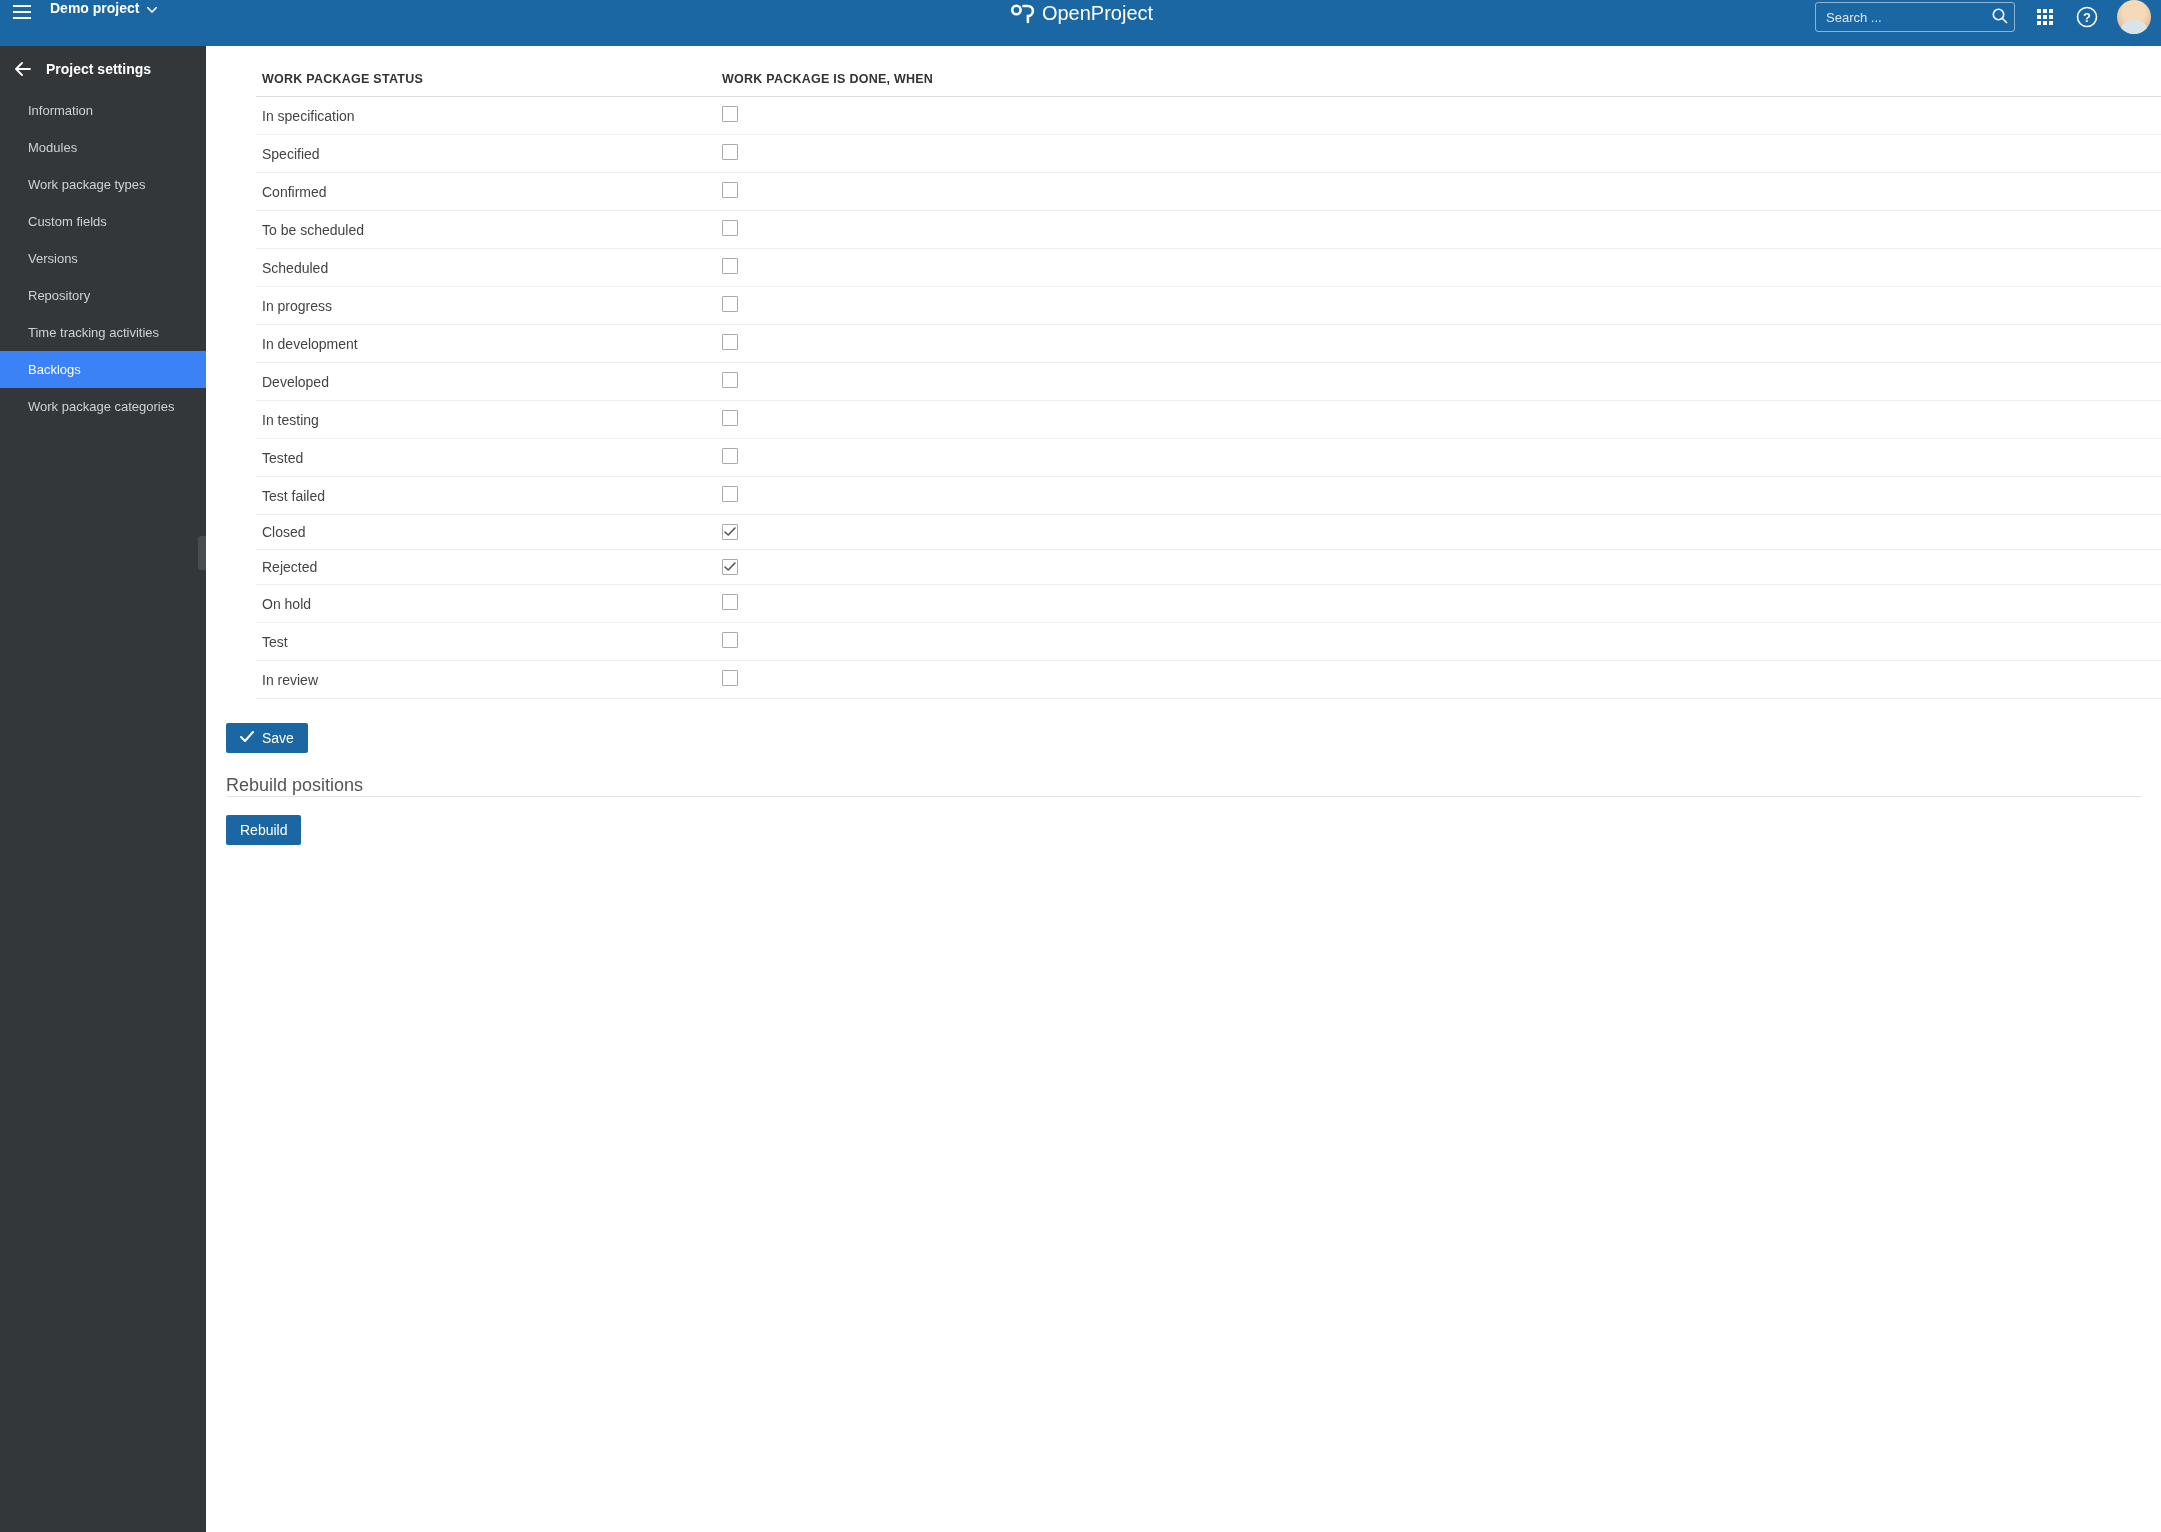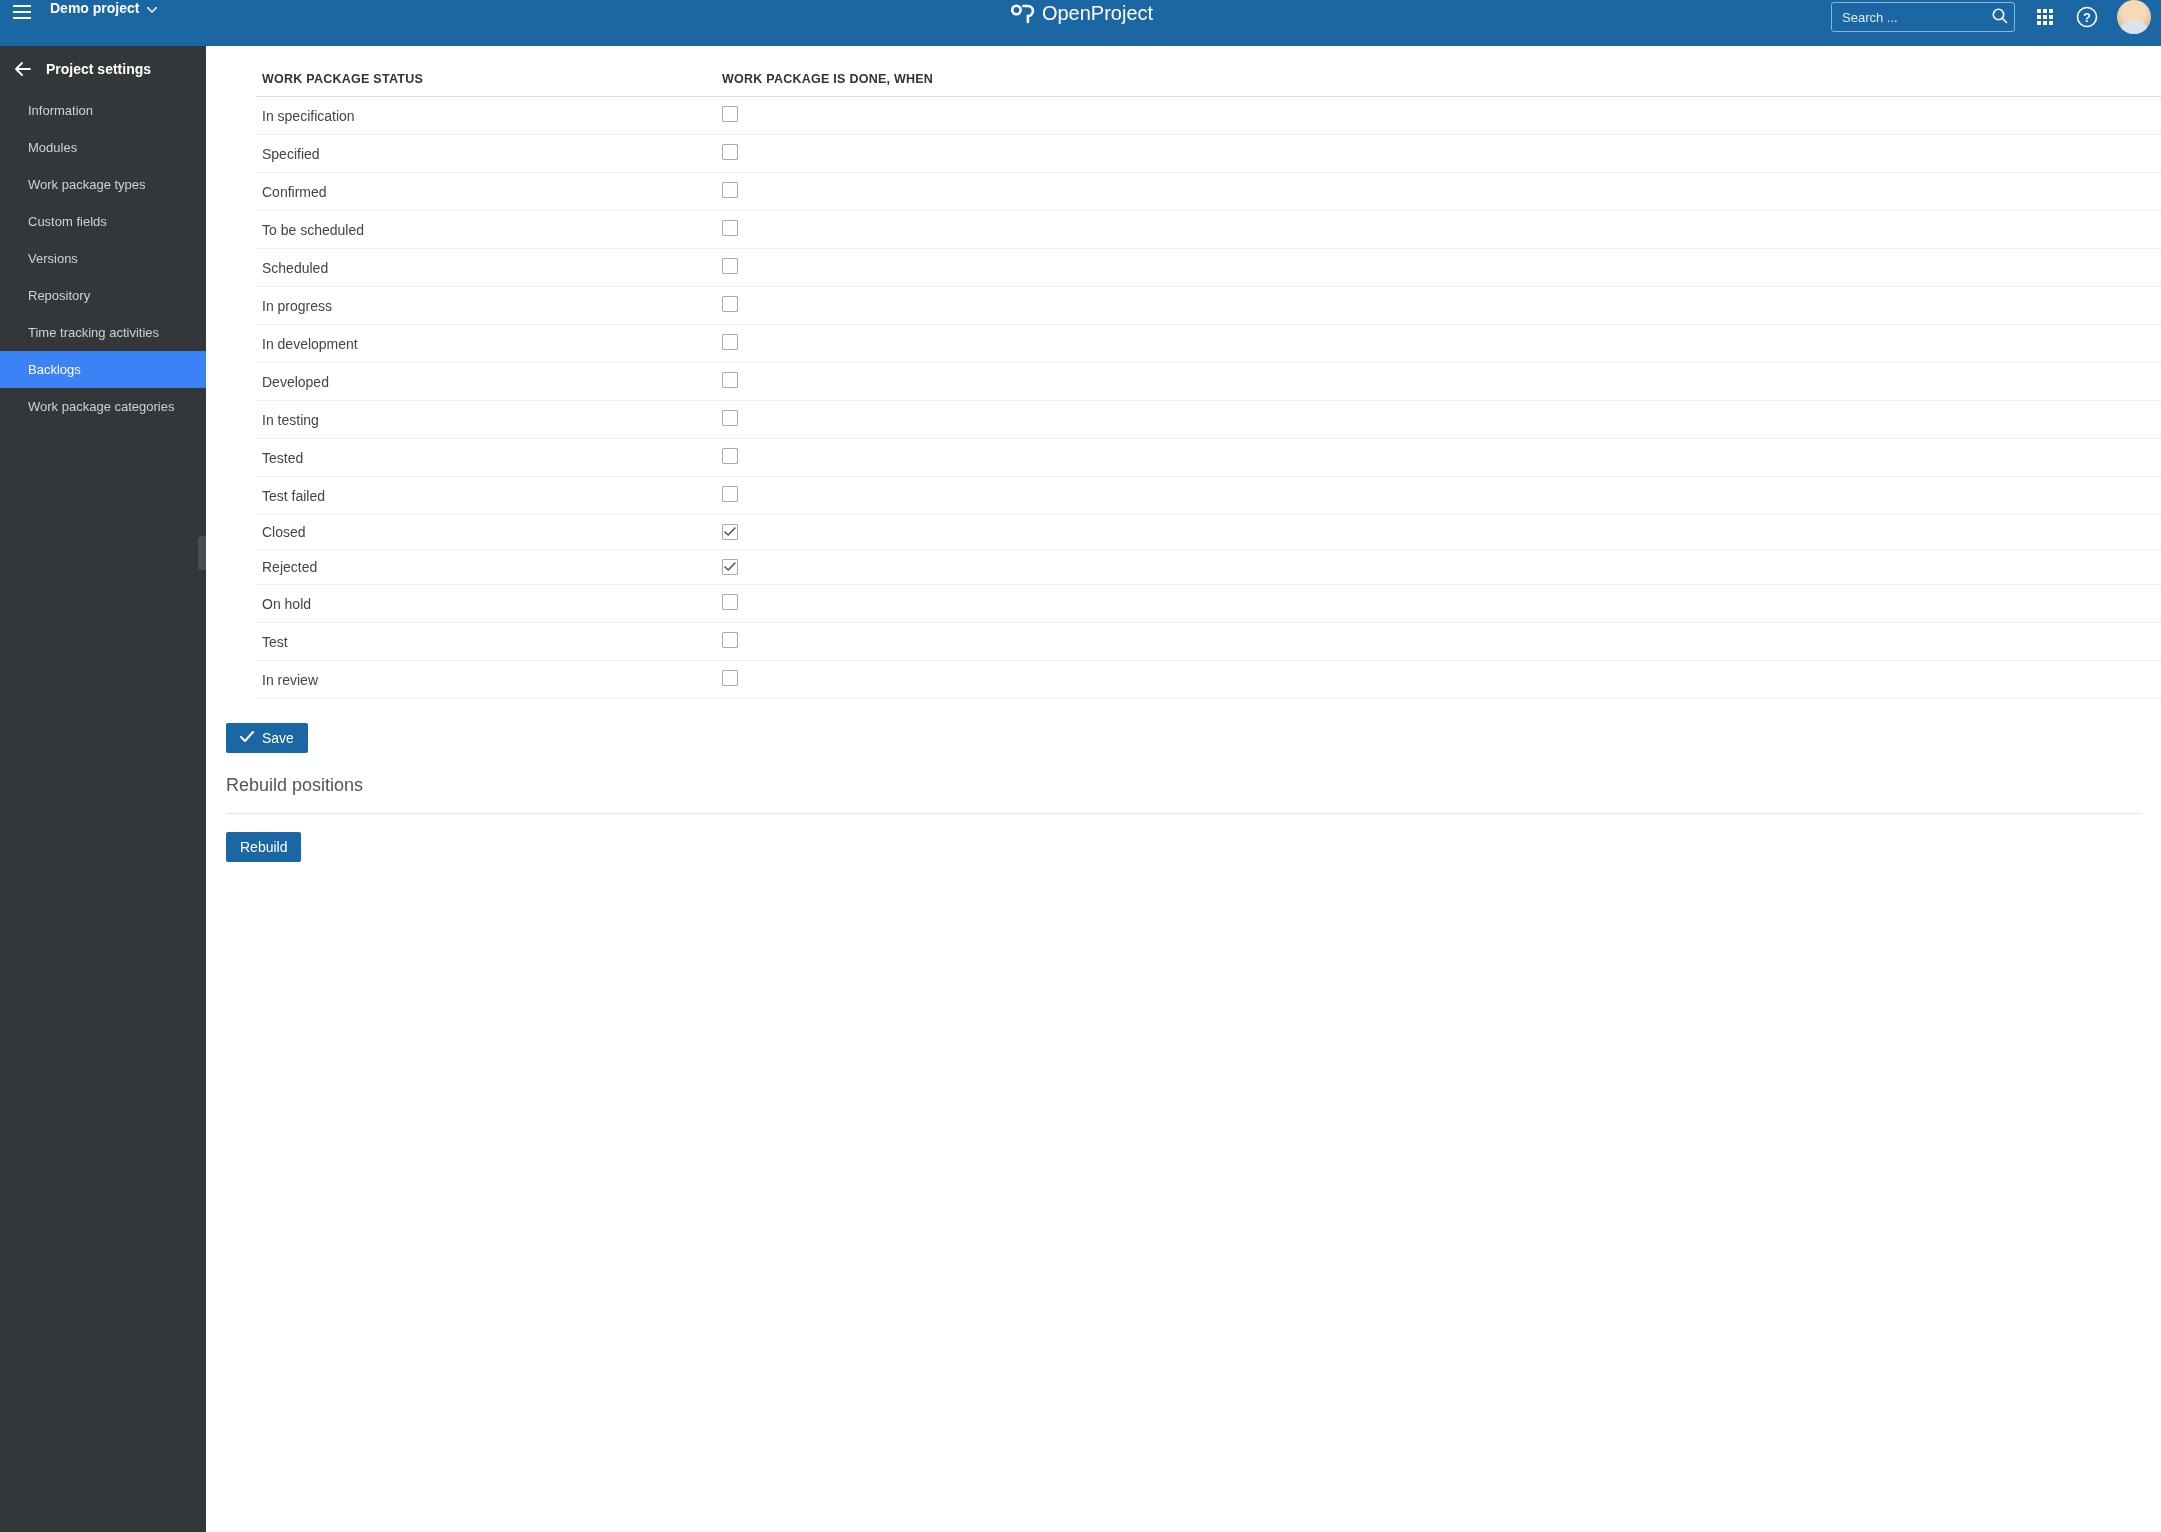--- a/index.html
+++ b/index.html
@@ -36,21 +36,21 @@
     transform:translateX(-50%);
     display:flex; align-items:center; gap:8px;
     font-size:20px; font-weight:400;
   }
   .right-header {
     margin-left:auto;
     display:flex; align-items:center; gap:18px;
   }
   .search-box {
     position:relative;
-    width: 184px;
+    width: 200px;
   }
   .search-box input {
     width:100%;
     height:30px;
     border:1px solid rgba(255,255,255,0.5);
     background: transparent;
     color:#fff;
     border-radius:3px;
     padding: 0 30px 0 10px;
     font-size:13px;
@@ -179,21 +179,21 @@
     font-size:14px;
     border-radius:2px;
     display:inline-flex; align-items:center; gap:8px;
     cursor:pointer;
   }
   .rebuild-title {
     margin-top: 22px;
     font-size:18px;
     color:#555;
     border-bottom:1px solid #e3e3e3;
-    padding-bottom:17px;
+    padding-bottom:0;
   }
   .rebuild-btn {
     margin-top: 18px;
     background:#1a67a3;
     color:#fff;
     border:none;
     padding:7px 14px;
     font-size:14px;
     border-radius:2px;
     cursor:pointer;

